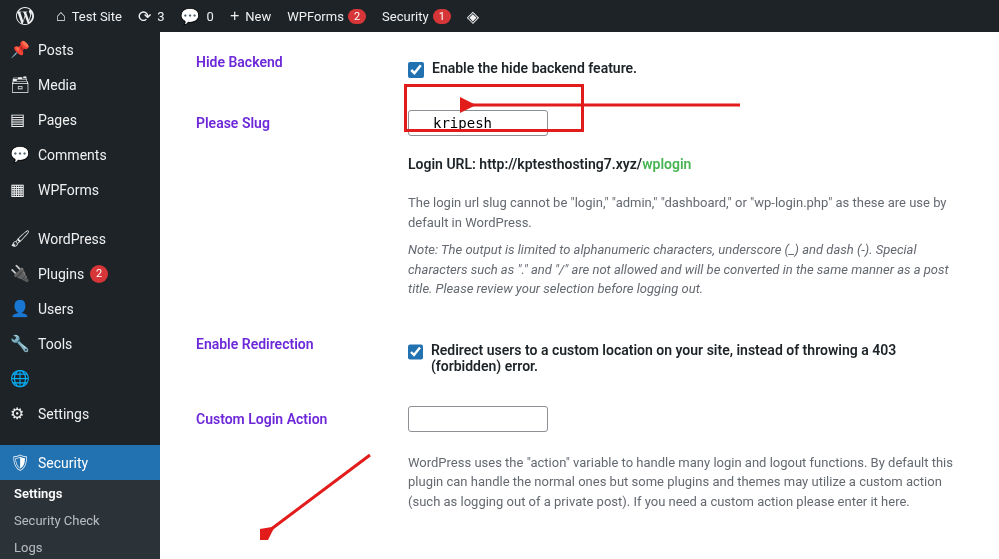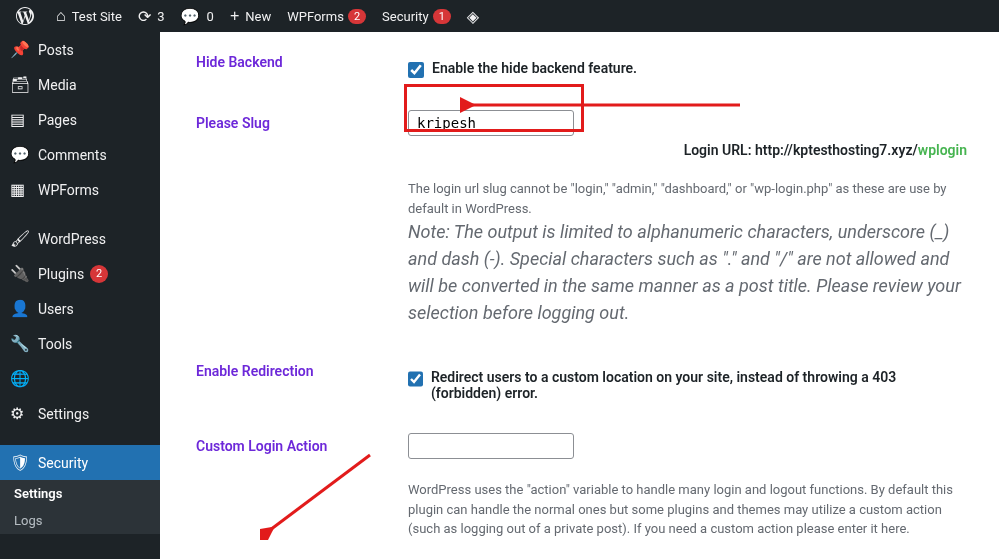--- a/index.html
+++ b/index.html
@@ -18,24 +18,24 @@
 .submenu { background: #2c3338; }
 .submenu .sub { padding: 6px 12px 6px 14px; font-size: 13px; color: rgba(240,246,252,.7); cursor: pointer; }
 .submenu .sub.cur { color: #fff; font-weight: 600; }
 .plugin-badge { background: #d63638; color:#fff; border-radius: 50%; width: 18px; height: 18px; display: inline-flex; align-items: center; justify-content: center; font-size: 11px; margin-left: 6px; }
 
 .content { position: absolute; top: 32px; left: 160px; right: 0; bottom: 0; background: #fff; overflow-y: auto; padding: 0 20px 20px 34px; }
 .form-table { width: 100%; }
 .form-table th { text-align: left; vertical-align: top; width: 200px; padding: 20px 10px 20px 0; font-weight: 600; font-size: 14px; color: #6d28d9; }
 .form-table td { padding: 15px 10px; vertical-align: top; }
 .form-table p.description { font-size: 13px; color: #646970; margin-top: 21px; line-height: 1.5; }
-.form-table p.note { font-style: italic; color: #646970; font-size: 18px; line-height: 1.5; }
-.url-line { font-size: 14px; color: #1d2327; font-weight: 600; margin-top: 6px; text-align: right; }
+.form-table p.note { font-style: italic; color: #646970; font-size: 13px; line-height: 1.5; margin-top: 8px; }
+.url-line { font-size: 14px; color: #1d2327; font-weight: 600; margin-top: 20px; }
 .url-line .slug { color: #46b450; }
-input[type=text] { border: 1px solid #8c8f94; border-radius: 3px; padding: 4px 8px; font-size: 14px; width: 166px; font-family: Consolas, Monaco, monospace; }
+input[type=text] { border: 1px solid #8c8f94; border-radius: 3px; padding: 4px 24px; font-size: 14px; width: 140px; font-family: Consolas, Monaco, monospace; }
 .chk { display: flex; align-items: flex-start; font-weight: 600; color: #1d2327; font-size: 14px; margin-top: 11px; }
 .chk input { margin-right: 8px; margin-top: 2px; accent-color: #2271b1; width: 16px; height: 16px; }
 
 .highlight-box { position: absolute; border: 3px solid #e21b1b; pointer-events: none; }
 .arrow-svg { position: absolute; pointer-events: none; }
 </style>
 </head>
 <body>
 
 <div class="adminbar">
@@ -121,20 +121,21 @@
       <span class="mi">⚙</span>
       <span>Settings</span>
     </div>
   <div style="height:14px"></div>
   <div class="sidebar-item current">
       <span class="mi">🛡</span>
       <span>Security</span>
     </div>
   <div class="submenu">
     <div class="sub cur">Settings</div>
+    <div class="sub">Security Check</div>
     <div class="sub">Logs</div>
 
   </div>
 </div>
 
 <div class="content">
   <table class="form-table">
     <tbody>
         <tr>
       <th>Hide Backend</th>

